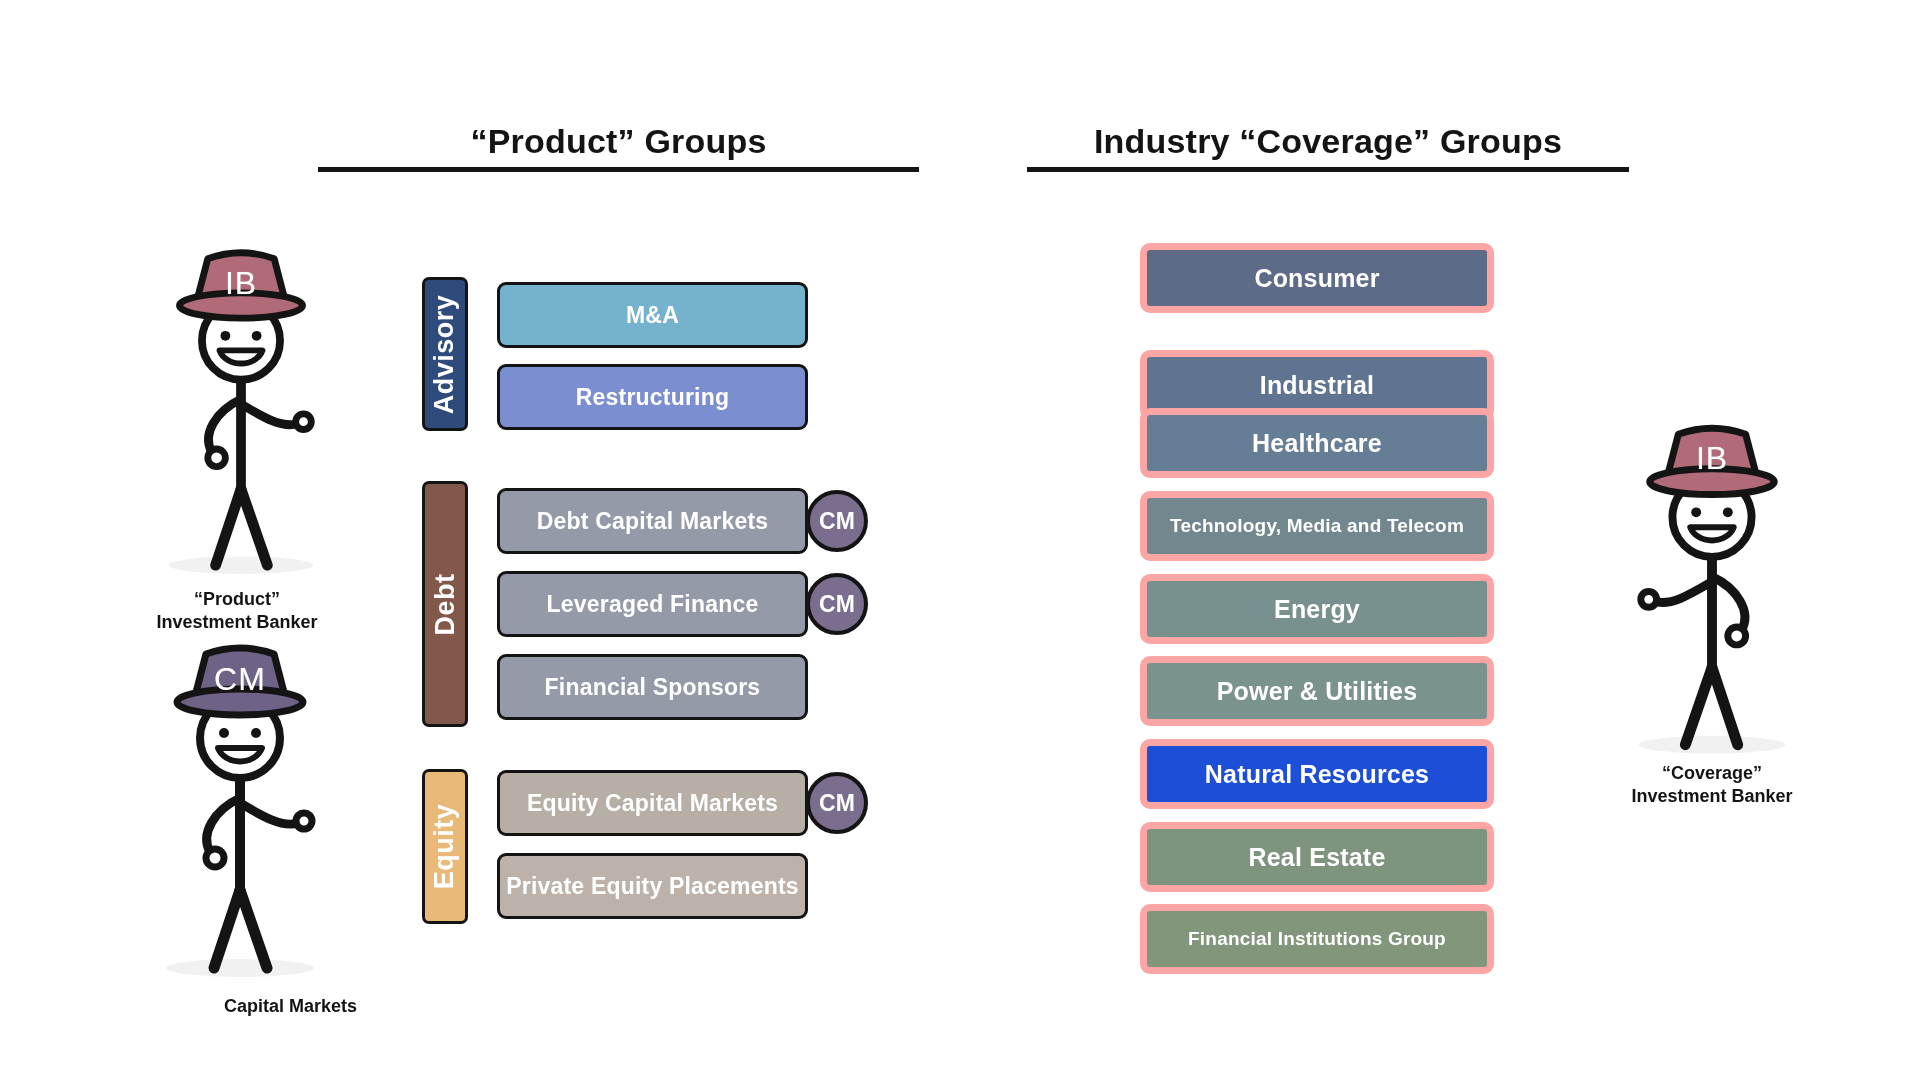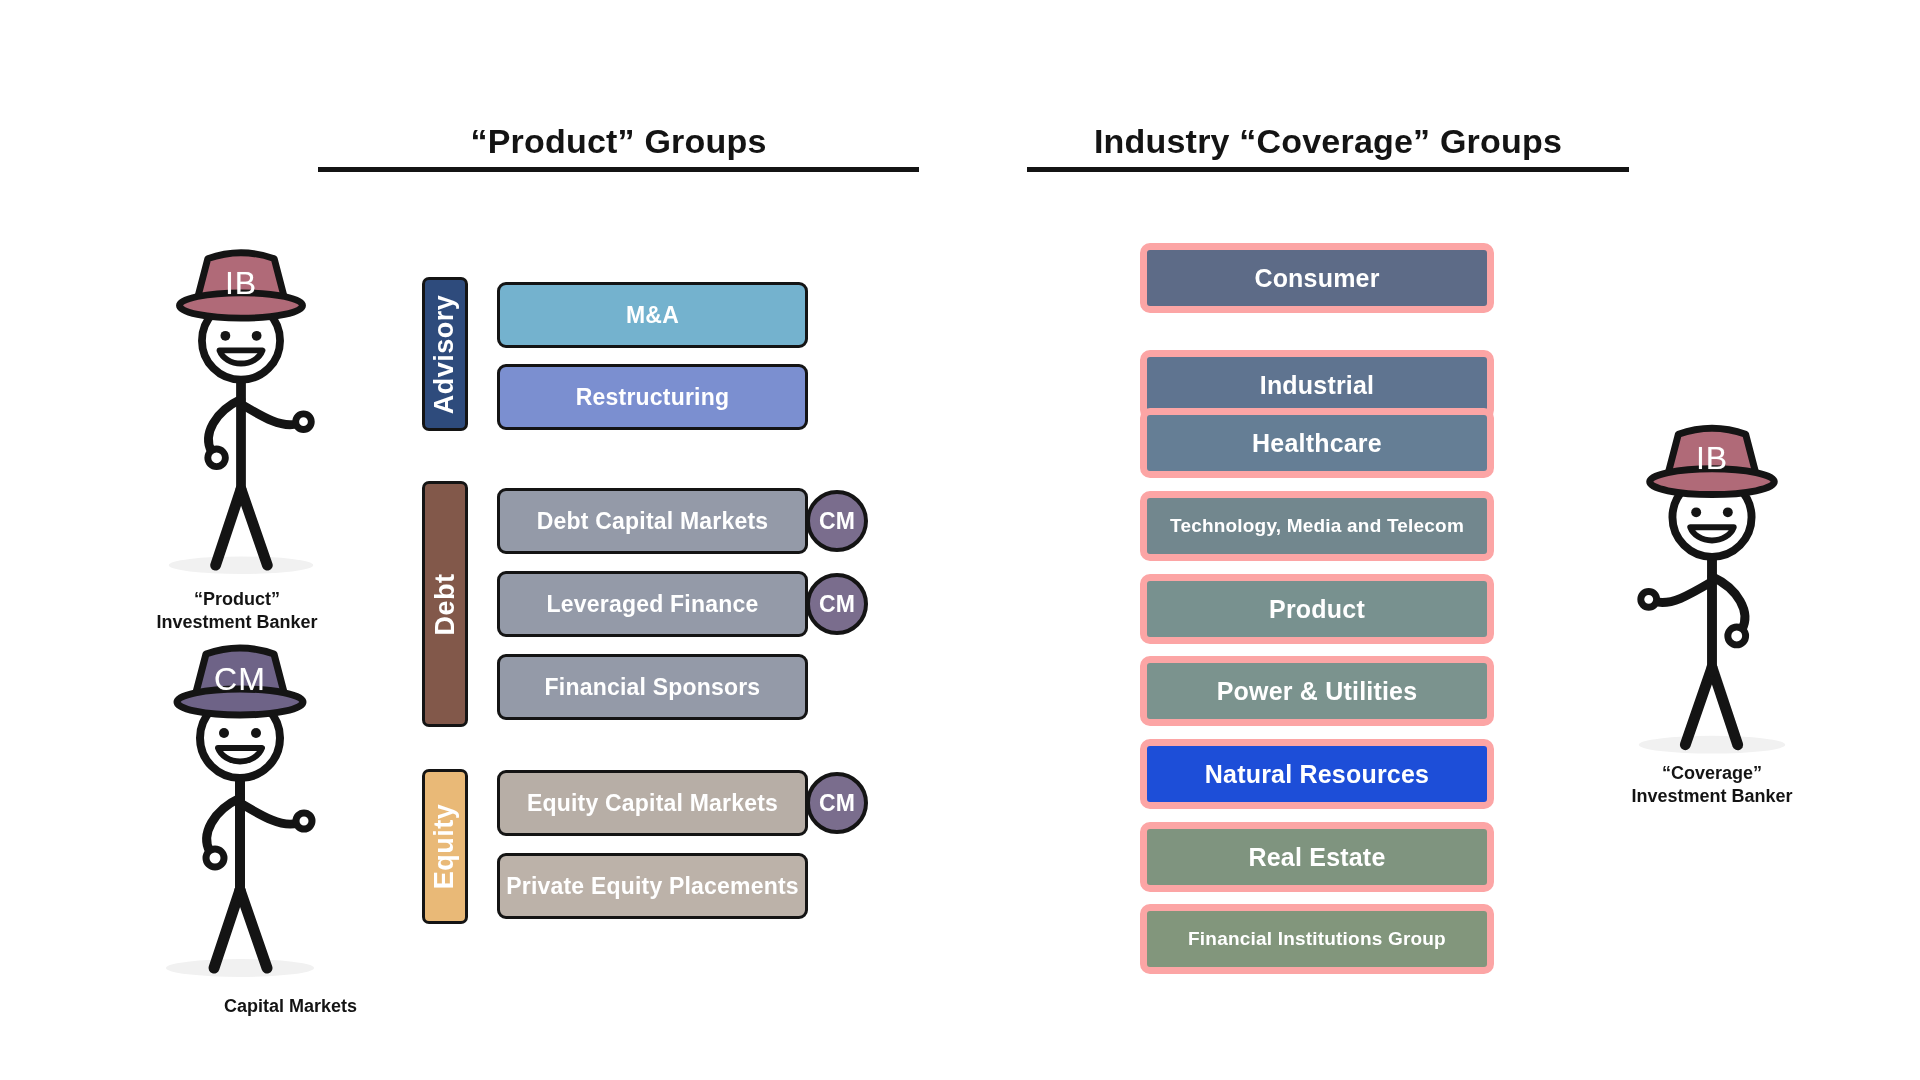--- a/index.html
+++ b/index.html
@@ -72,21 +72,21 @@
     <span>Equity</span>
   </div>
   <div class="pbox" style="top: 770px; background: rgb(183, 174, 166);">Equity Capital Markets</div>
   <div class="cm-badge" style="top: 772px; background: rgb(122, 109, 141);">CM</div>
   <div class="pbox" style="top: 853px; background: rgb(188, 178, 169);">Private Equity Placements</div>
 
   <div class="cbox" style="top: 243px; background: rgb(93, 107, 135);">Consumer</div>
   <div class="cbox" style="top: 326px; background: rgb(95, 116, 144); margin-top: 24px;">Industrial</div>
   <div class="cbox" style="top: 408px; background: rgb(101, 126, 149);">Healthcare</div>
   <div class="cbox small" style="top: 491px; background: rgb(114, 135, 142);">Technology, Media and Telecom</div>
-  <div class="cbox" style="top: 574px; background: rgb(120, 145, 143);">Product</div>
+  <div class="cbox" style="top: 574px; background: rgb(120, 145, 143);">Energy</div>
   <div class="cbox" style="top: 656px; background: rgb(123, 147, 142);">Power &amp; Utilities</div>
   <div class="cbox" style="top: 739px; background: #1d4ed8;">Natural Resources</div>
   <div class="cbox" style="top: 822px; background: rgb(127, 148, 127);">Real Estate</div>
   <div class="cbox small" style="top: 904px; background: rgb(130, 150, 124);">Financial Institutions Group</div>
 
   <div class="figure" style="left:153px;top:243px;width:176px;height:332px;">
     <svg viewBox="0 0 180 340">
       <ellipse cx="90" cy="330" rx="74" ry="9" fill="#f1f1f1"></ellipse>
       <path d="M90,252 L64,330" stroke="#141414" stroke-width="11" stroke-linecap="round" fill="none"></path>
       <path d="M90,252 L117,330" stroke="#141414" stroke-width="11" stroke-linecap="round" fill="none"></path>

